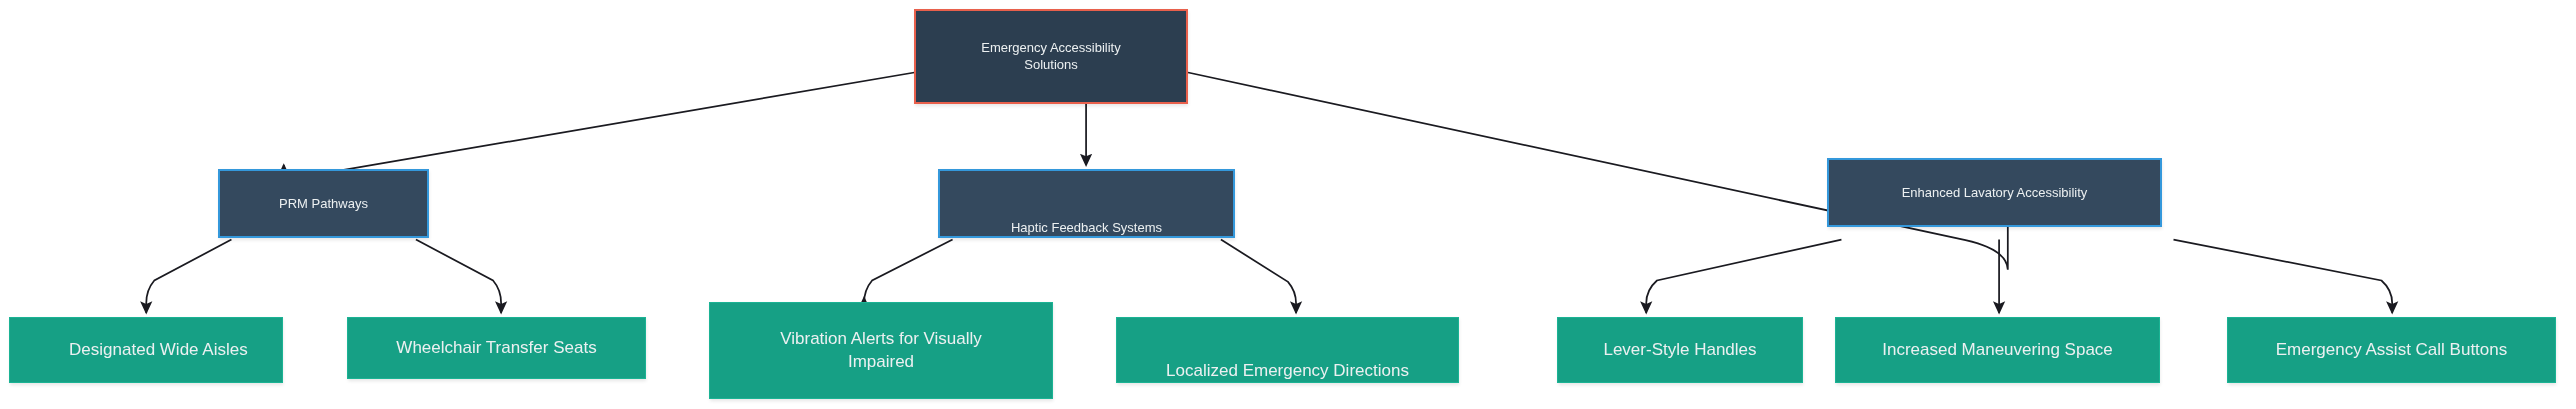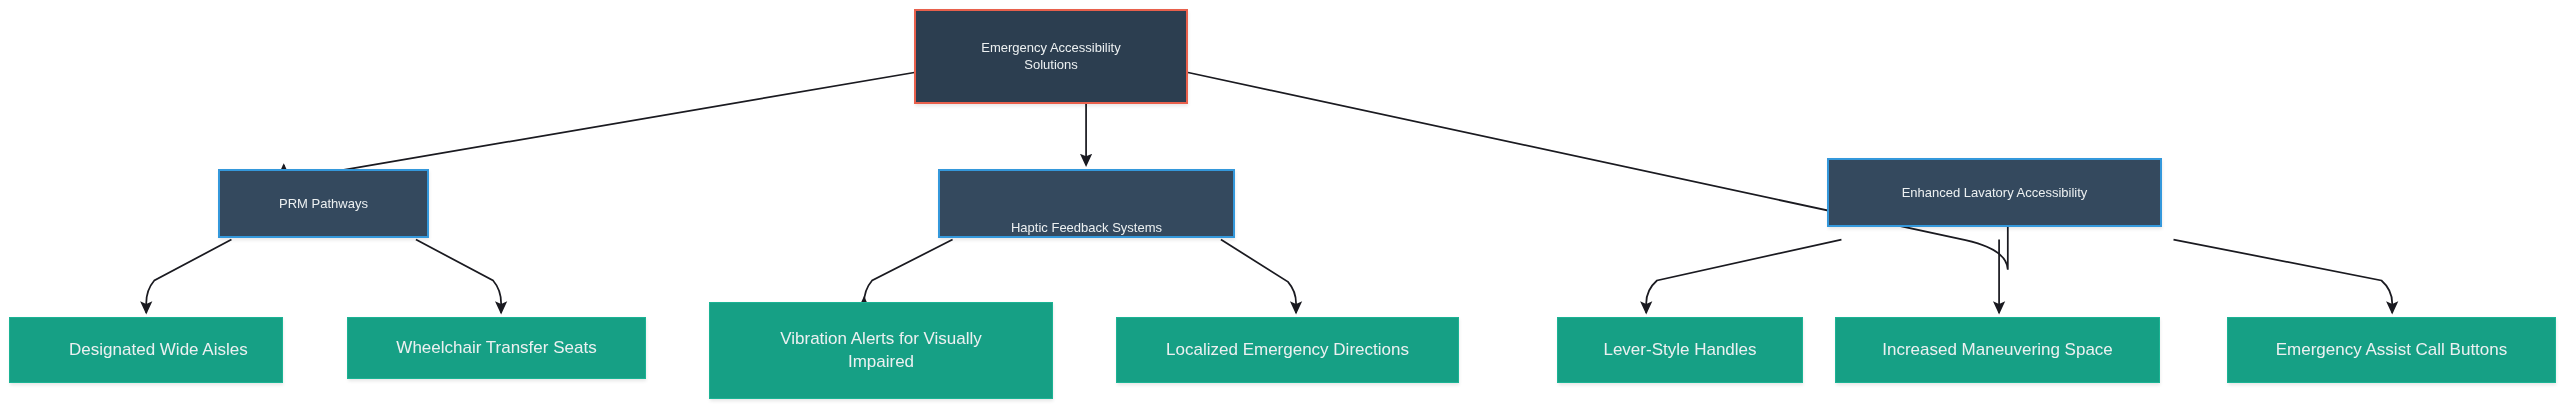--- a/index.html
+++ b/index.html
@@ -103,21 +103,21 @@
       <div class="node node-leaf" style="left: 9.4px; top: 317px; width: 274px; height: 66px; padding-left: 24px;">
         <span class="node-label">Designated Wide Aisles</span>
       </div>
       <div class="node node-leaf" style="left: 347px; top: 317px; width: 299px; height: 62px;">
         <span class="node-label">Wheelchair Transfer Seats</span>
       </div>
       <div class="node node-leaf" style="left: 709px; top: 302px; width: 344px; height: 97px;">
         <span class="node-label">Vibration Alerts for Visually
 Impaired</span>
       </div>
-      <div class="node node-leaf" style="left: 1116px; top: 317px; width: 343px; height: 66px;">
+      <div class="node node-leaf" style="left: 1116px; top: 317px; width: 343px; height: 66px; align-items: flex-end;">
         <span class="node-label">Localized Emergency Directions</span>
       </div>
       <div class="node node-leaf" style="left: 1525px; top: 317px; width: 246px; height: 66px; margin-left: 32px;">
         <span class="node-label">Lever-Style Handles</span>
       </div>
       <div class="node node-leaf" style="left: 1835px; top: 317px; width: 325px; height: 66px;">
         <span class="node-label">Increased Maneuvering Space</span>
       </div>
       <div class="node node-leaf" style="left: 2227px; top: 317px; width: 329px; height: 66px;">
         <span class="node-label">Emergency Assist Call Buttons</span>

